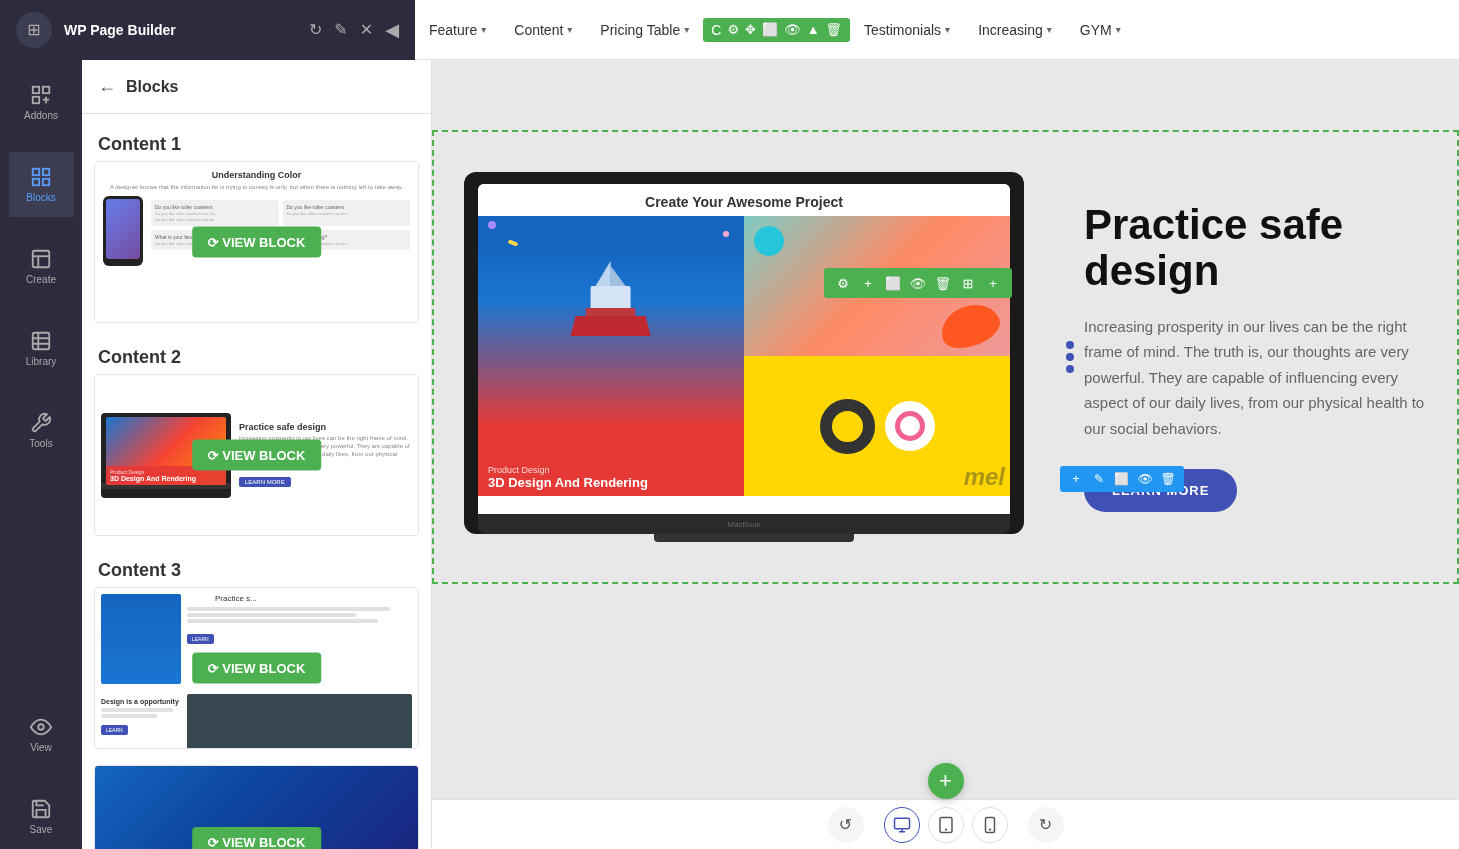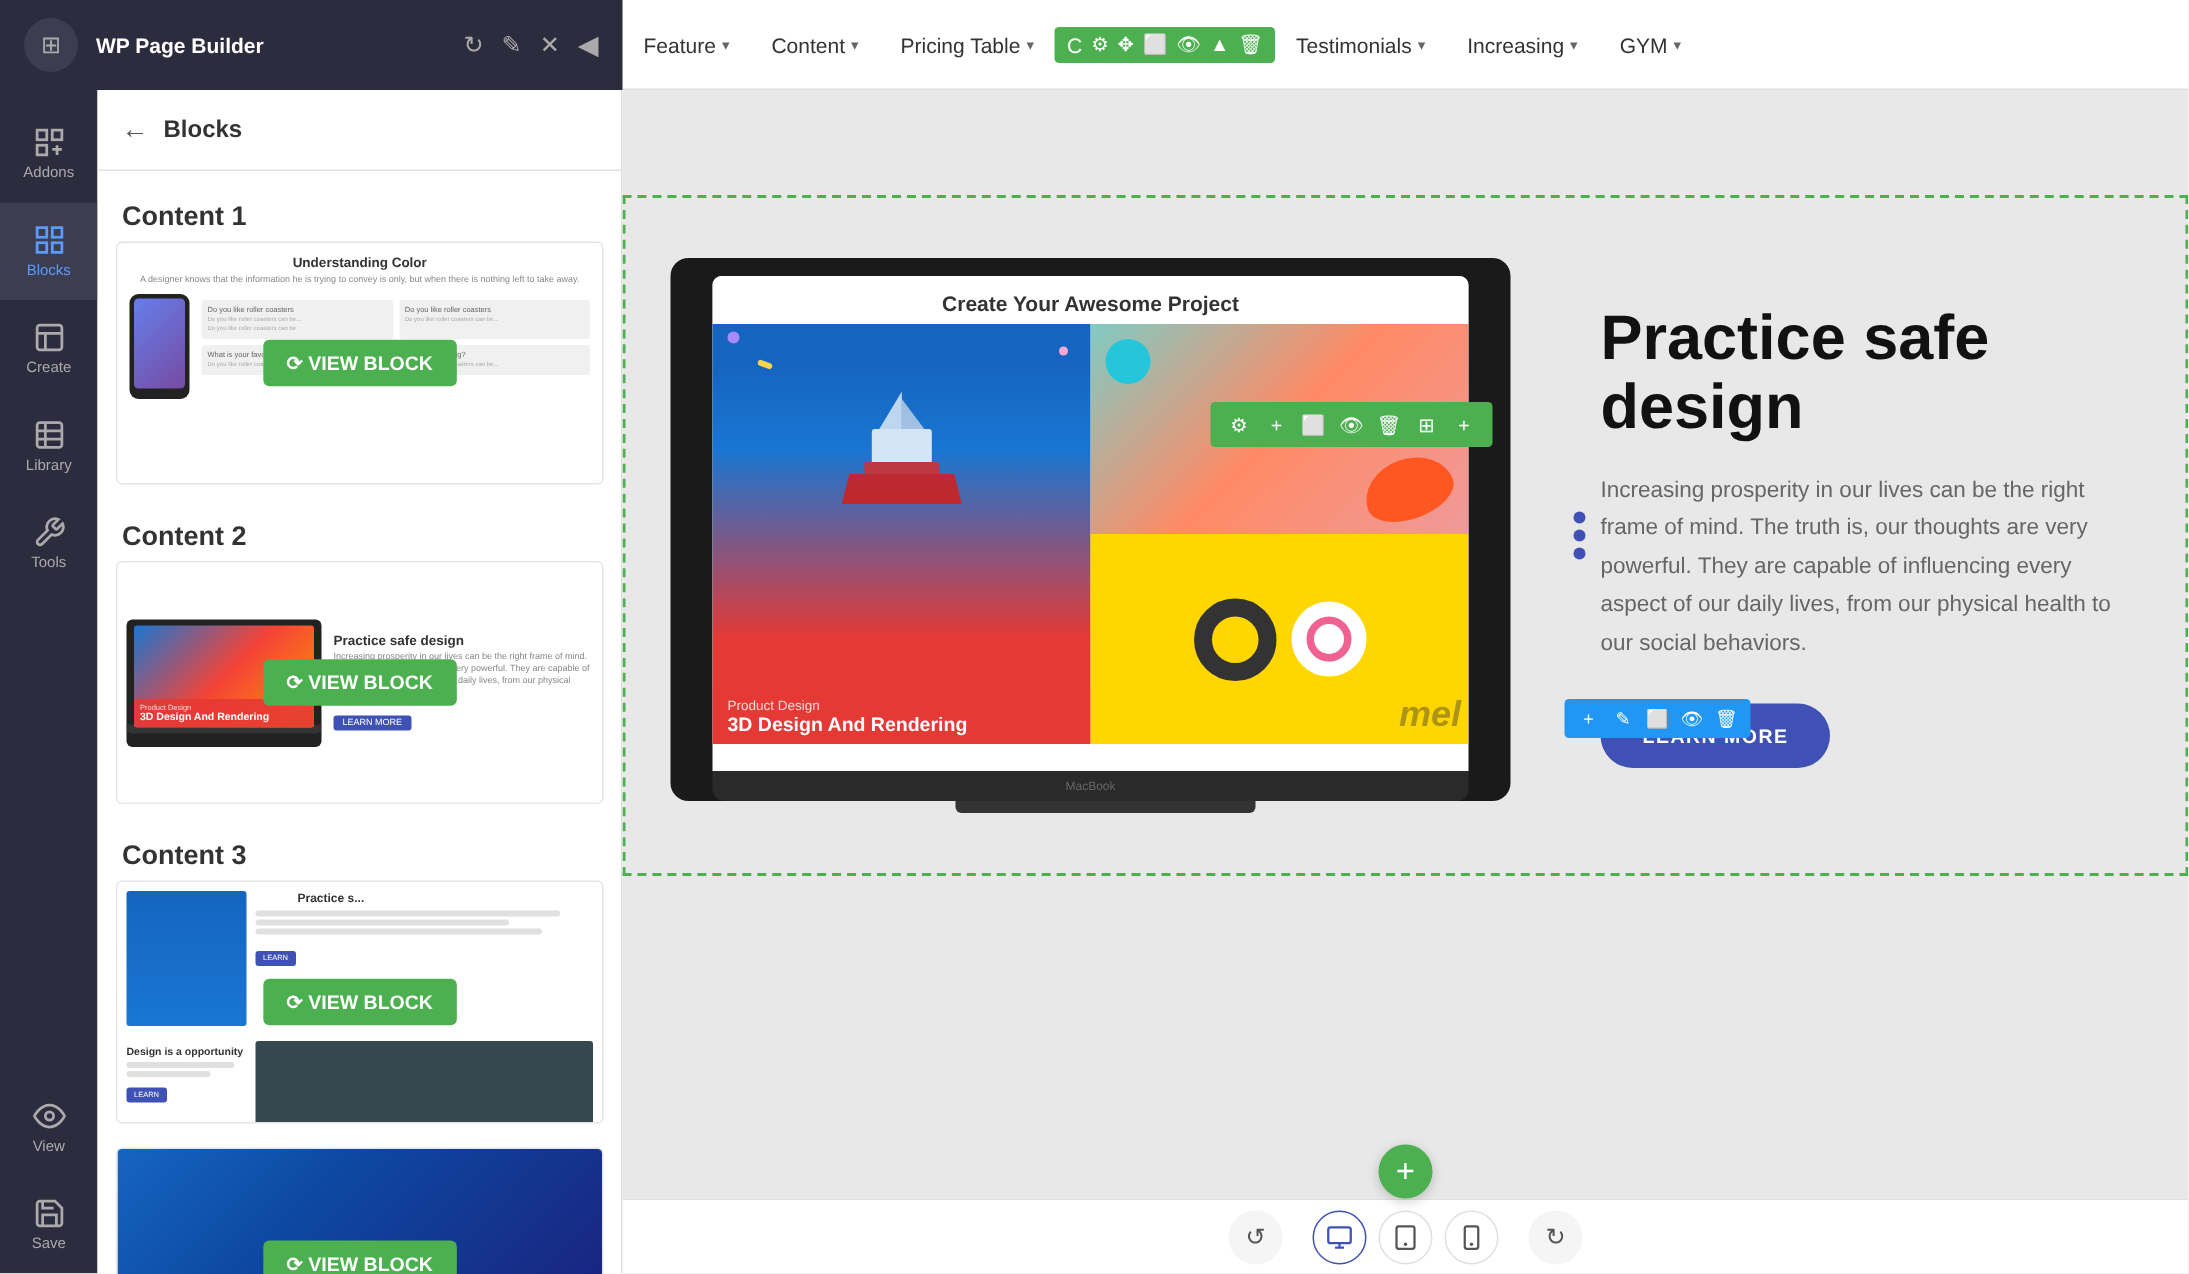--- a/index.html
+++ b/index.html
@@ -18,27 +18,27 @@
 
     
     .main-layout {
       display: flex;
       flex: 1;
       overflow: hidden;
     }
 
     
     .icon-sidebar {
-      width: 65px;
+      width: 82px;
       background: #2c2c3e;
       display: flex;
       flex-direction: column;
       align-items: center;
       padding-top: 10px;
-      gap: 0;
+      gap: 17px;
       flex-shrink: 0;
     }
     .icon-sidebar-item {
       width: 65px;
       height: 65px;
       display: flex;
       flex-direction: column;
       align-items: center;
       justify-content: center;
       gap: 4px;
@@ -156,21 +156,21 @@
     .preview-text-col { flex: 1; }
     .preview-heading { font-size: 9px; font-weight: 700; color: #333; margin-bottom: 3px; }
     .preview-body { font-size: 6px; color: #888; line-height: 1.3; margin-bottom: 4px; }
     .preview-btn { background: #3f51b5; color: #fff; font-size: 6px; padding: 2px 6px; border-radius: 2px; display: inline-block; }
 
     .preview-content-3 {
       width: 100%; height: 100%; background: #fff; padding: 6px; display: flex; flex-wrap: wrap; gap: 4px; align-content: flex-start;
     }
     .preview-img-left { width: 80px; height: 90px; background: linear-gradient(180deg, #1a237e 0%, #283593 100%); border-radius: 2px; }
     .preview-right-col { flex: 1; }
-    .preview-practice { font-size: 8px; font-weight: 700; color: #333; padding-left: 28px; }
+    .preview-practice { font-size: 8px; font-weight: 400; color: #333; padding-left: 28px; }
     .preview-dots { display: flex; flex-direction: column; gap: 2px; margin: 4px 0; }
     .preview-dot-line { height: 4px; background: #e0e0e0; border-radius: 2px; }
     .preview-img-sm { width: 60px; height: 50px; background: #37474f; border-radius: 2px; }
     .preview-design-title { font-size: 7px; font-weight: 700; color: #333; margin-top: 4px; }
 
     
     .canvas-area {
       flex: 1;
       background: #e8e8e8;
       position: relative;
@@ -231,21 +231,21 @@
       gap: 40px;
     }
     .laptop-mockup {
       flex: 0 0 580px;
       position: relative;
     }
     .laptop-outer {
       width: 560px;
       background: #1a1a1a;
       border-radius: 12px;
-      padding: 12px 28px 0;
+      padding: 12px 14px 0;
       position: relative;
     }
     .laptop-screen-area {
       width: 100%;
       height: 330px;
       background: #fff;
       border-radius: 6px 6px 0 0;
       overflow: hidden;
       position: relative;
     }

